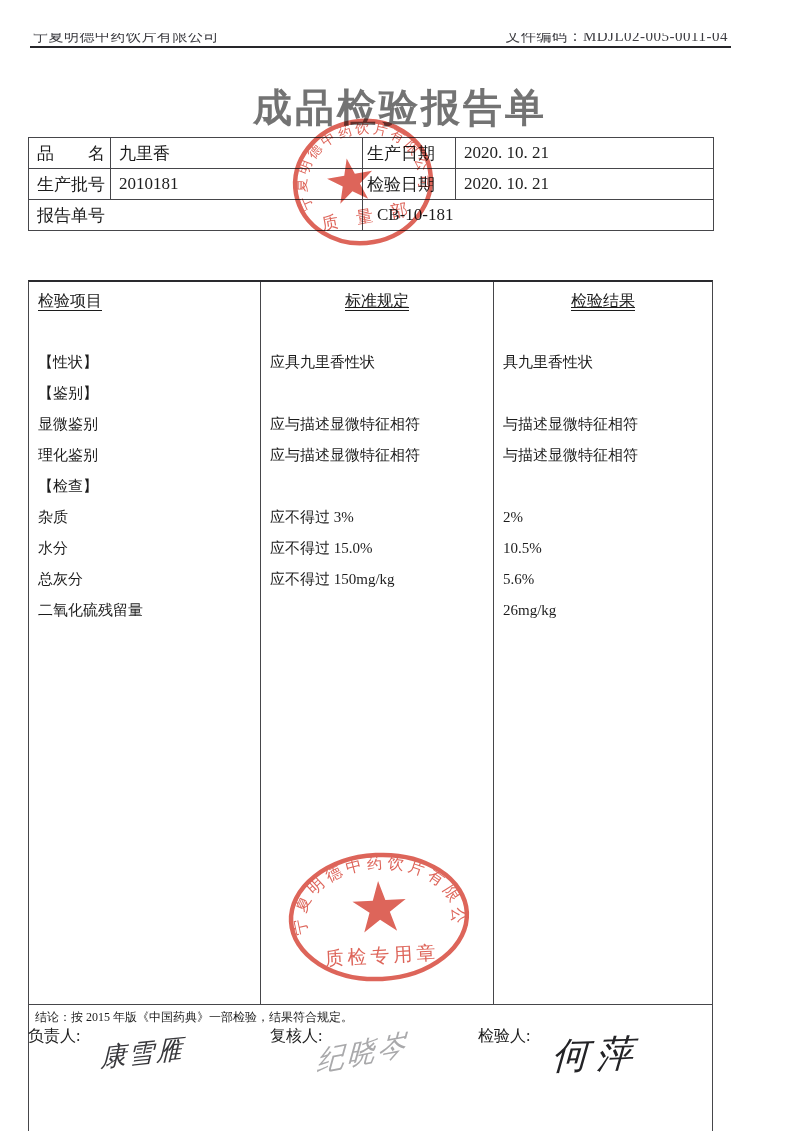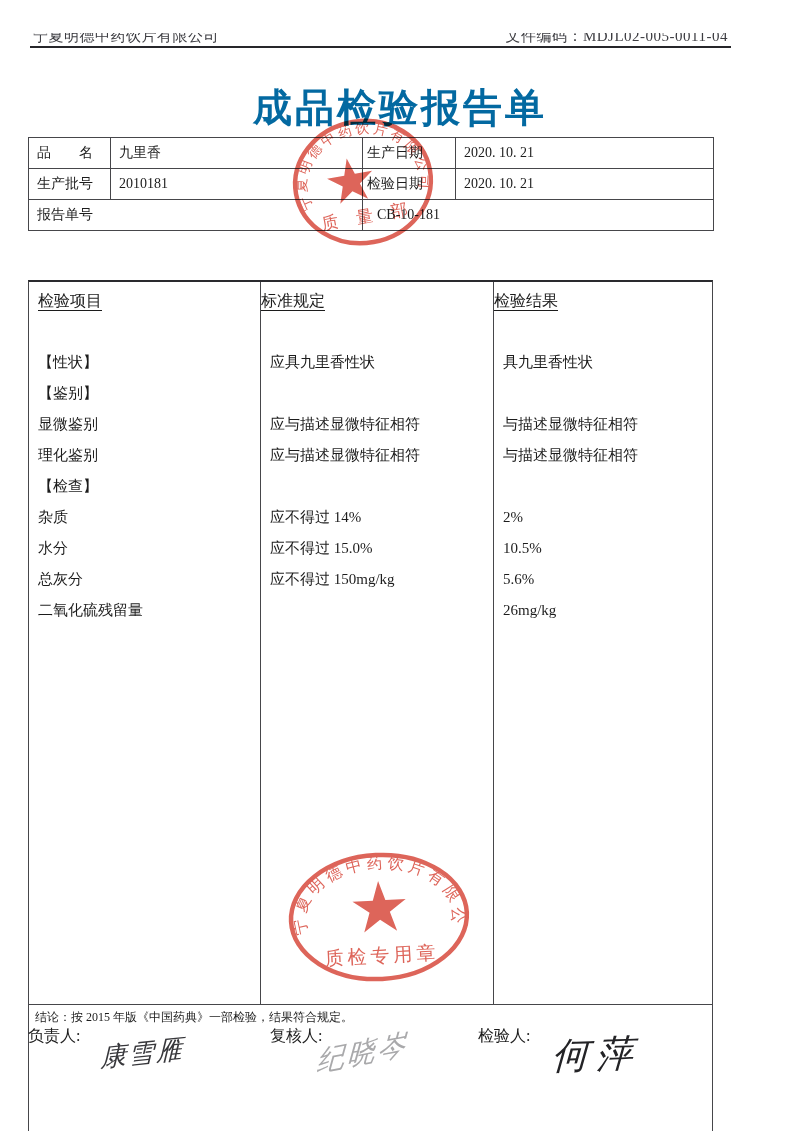--- a/index.html
+++ b/index.html
@@ -6,37 +6,37 @@
   body{
     width:800px;height:1131px;position:relative;overflow:hidden;
     font-family:"Liberation Serif","DejaVu Serif",serif;color:#1c1c1c;
   }
   .abs{position:absolute;}
   
   .hdr-clip{top:33px;height:13px;overflow:hidden;color:#3d3d42;}
   .hdr-clip .inner{display:block;margin-top:-4px;font-size:15px;line-height:15px;letter-spacing:.5px;white-space:nowrap;}
   .hdr-rule{left:30px;top:46px;width:701px;height:2px;background:#26262a;}
   
-  .title{left:0;top:81px;width:100%;text-align:center;font-size:39px;font-weight:600;letter-spacing:3px;color:#0369a1;}
+  .title{left:0;top:81px;width:100%;text-align:center;font-size:39px;font-weight:600;letter-spacing:3px;color:#737373;}
   
   table.info{left:28px;top:137px;position:absolute;width:685px;border-collapse:collapse;table-layout:fixed;}
-  table.info td{border:1.5px solid #46464a;height:30px;font-size:14px;padding:0 0 0 8px;white-space:nowrap;overflow:visible;}
+  table.info td{border:1.5px solid #46464a;height:30px;font-size:17px;padding:0 0 0 8px;white-space:nowrap;overflow:visible;}
   table.info td.lab{padding-left:8px;}
   table.info td.lab2{padding-left:4px;}
   
   .rtable{left:28px;top:280px;width:685px;height:924px;border:1.5px solid #46464a;border-top:2.5px solid #2a2a2e;box-sizing:border-box;}
   .rcols{display:flex;height:722px;}
   .rcol{box-sizing:border-box;}
   .rcol.c1{width:231px;}
   .rcol.c2{width:233px;border-left:1.5px solid #46464a;}
   .rcol.c3{width:219px;border-left:1.5px solid #46464a;}
   .rhead{height:46px;box-sizing:border-box;padding-top:9px;font-size:16px;}
   .rhead span{text-decoration:underline;text-underline-offset:4px;}
   .rhead.left{padding-left:9px;}
-  .rhead.center{text-align:left;}
+  .rhead.center{text-align:center;text-decoration:underline;}
   .lines{padding-top:19px;}
   .line{height:31px;line-height:31px;font-size:15px;padding-left:9px;white-space:nowrap;}
   .concl{border-top:1.5px solid #46464a;height:26px;line-height:25px;font-size:12px;padding-left:6px;white-space:nowrap;}
   
   .sig-label{top:1026px;font-size:16px;white-space:nowrap;}
   .sig{white-space:nowrap;font-style:italic;}
   .sig1{left:100px;top:1036px;font-size:26px;color:#37373b;transform:rotate(-6deg) skewX(-6deg);letter-spacing:2px;}
   .sig2{left:316px;top:1034px;font-size:28px;color:#a9a9ab;transform:rotate(-11deg) skewX(-14deg);letter-spacing:3px;}
   .sig3{left:552px;top:1030px;font-size:37px;color:#232326;transform:rotate(-2deg) skewX(-4deg);letter-spacing:7px;}
   
@@ -100,21 +100,21 @@
       </div>
     </div>
     <div class="rcol c2">
       <div class="rhead center"><span>标准规定</span></div>
       <div class="lines">
         <div class="line">应具九里香性状</div>
         <div class="line"></div>
         <div class="line">应与描述显微特征相符</div>
         <div class="line">应与描述显微特征相符</div>
         <div class="line"></div>
-        <div class="line">应不得过 14%</div>
+        <div class="line">应不得过 3%</div>
         <div class="line">应不得过 15.0%</div>
         <div class="line">应不得过 150mg/kg</div>
       </div>
     </div>
     <div class="rcol c3">
       <div class="rhead center"><span>检验结果</span></div>
       <div class="lines">
         <div class="line">具九里香性状</div>
         <div class="line"></div>
         <div class="line">与描述显微特征相符</div>

